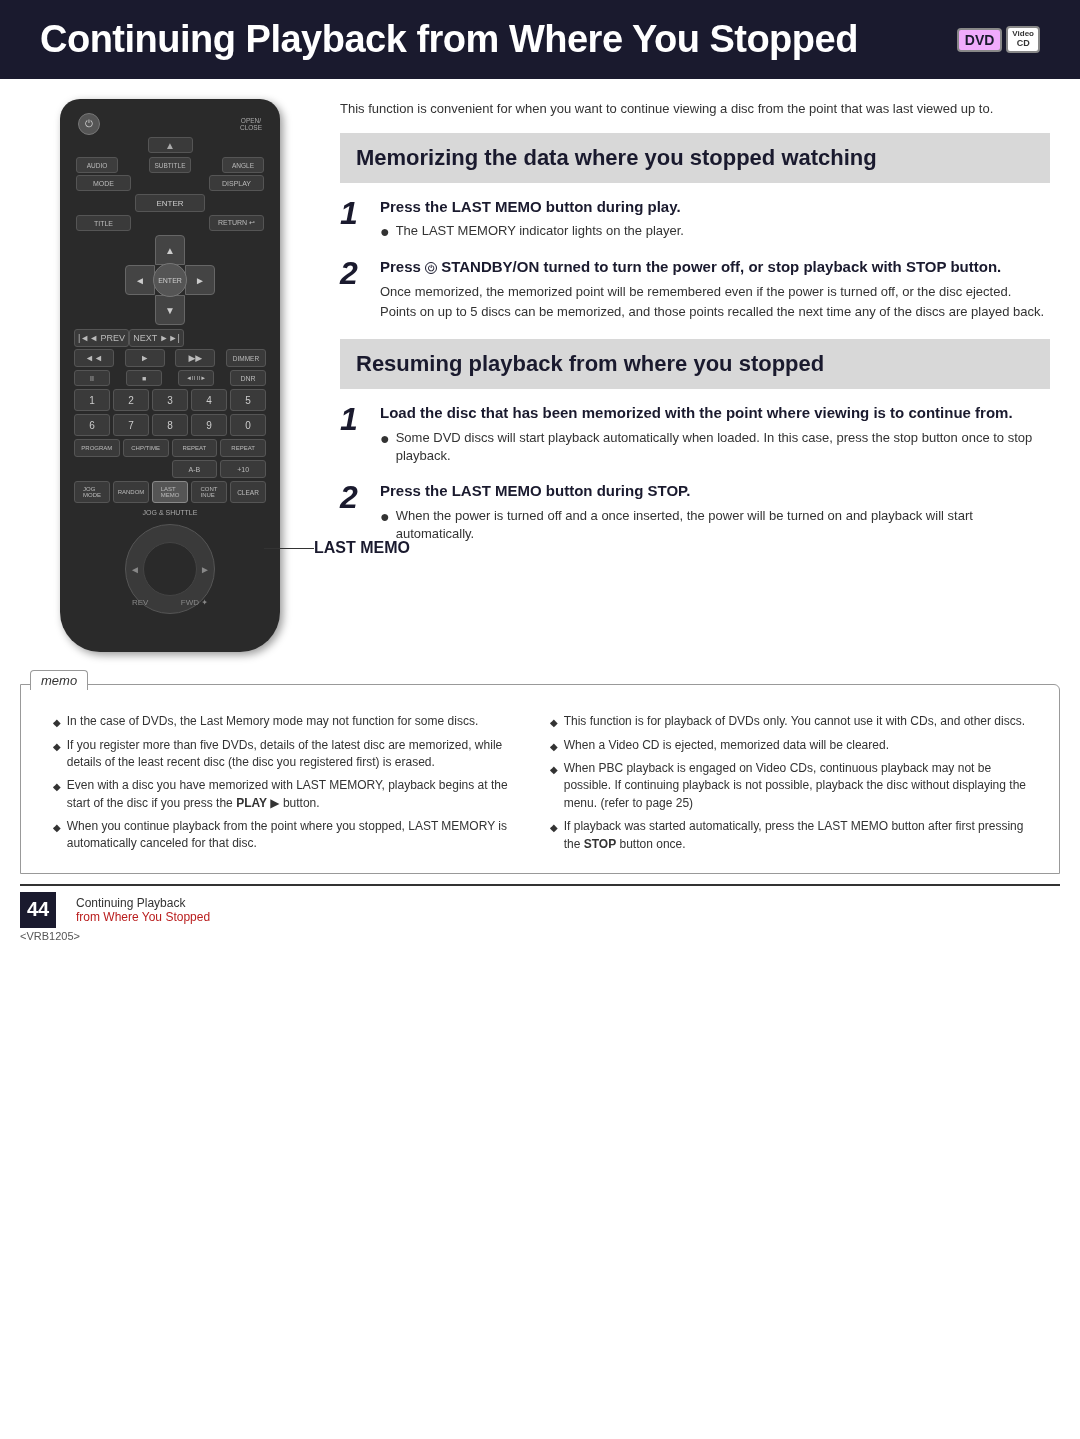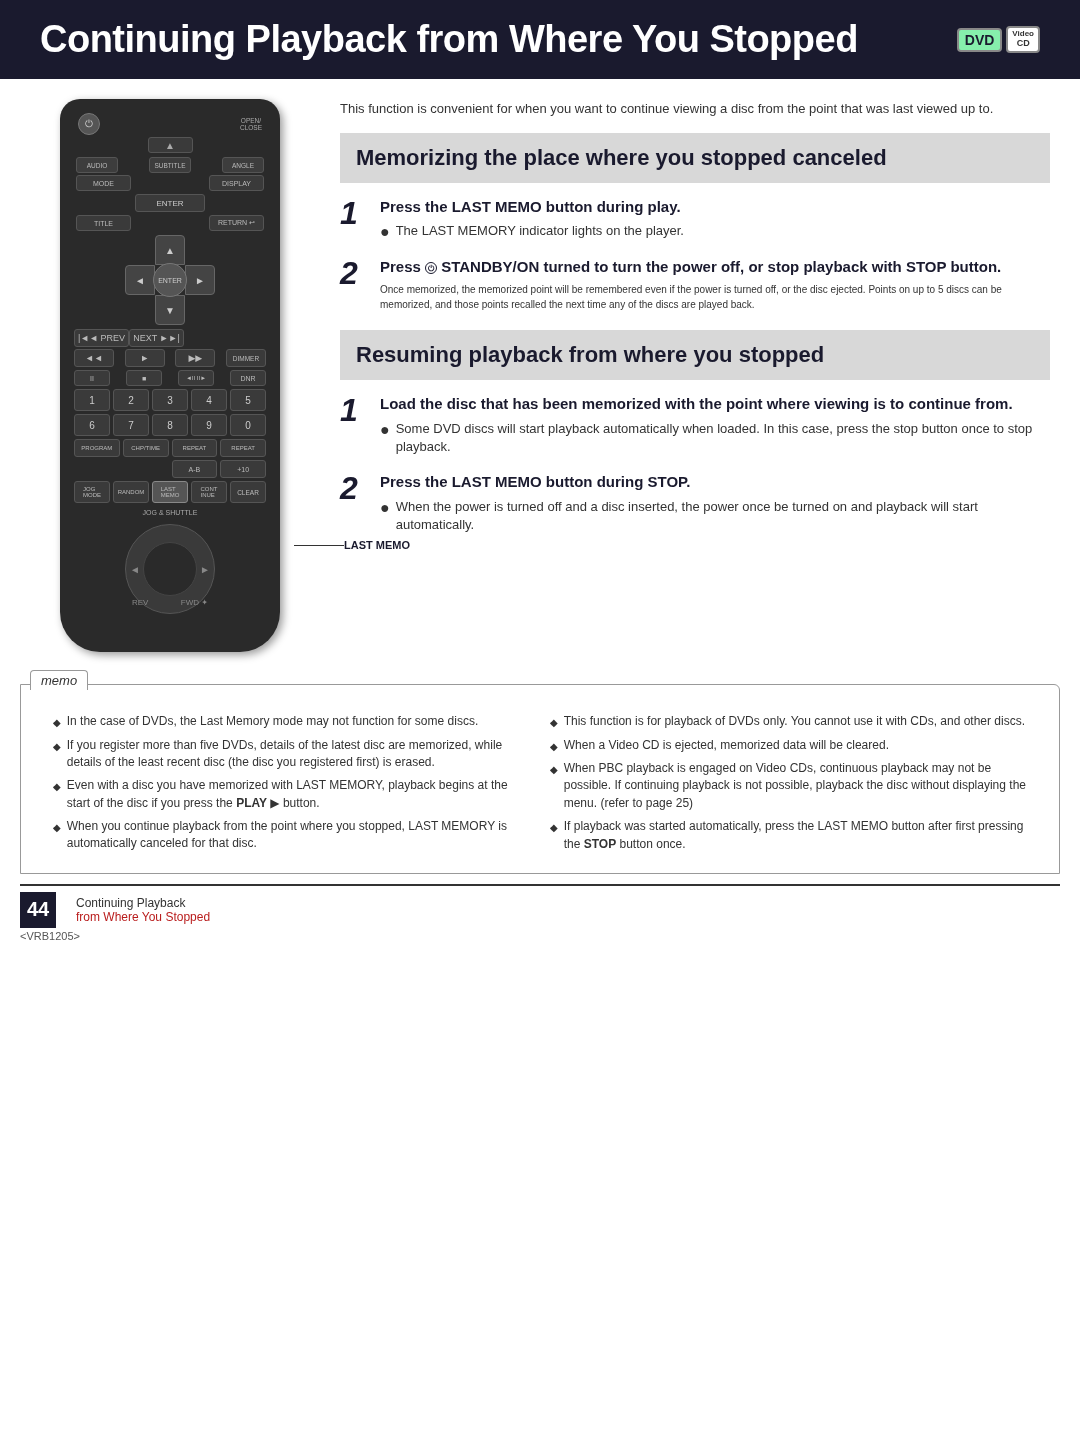--- a/index.html
+++ b/index.html
@@ -90,21 +90,21 @@
       flex: 1;
     }
     .step-title {
       font-size: 15px;
       font-weight: 900;
       color: #1a1a2e;
       line-height: 1.3;
       margin-bottom: 6px;
     }
     .step-body {
-      font-size: 10px;
+      font-size: 13px;
       color: #333;
       line-height: 1.5;
       margin-bottom: 6px;
     }
     .bullet-item {
       display: flex;
       gap: 6px;
       font-size: 13px;
       color: #333;
       line-height: 1.4;
@@ -450,21 +450,21 @@
       font-size: 20px;
       font-weight: 900;
       width: 36px;
       height: 36px;
       display: flex;
       align-items: center;
       justify-content: center;
       flex-shrink: 0;
     }
     .dvd-badge {
-      background: #86efac;
+      background: #f0abfc;
       border: 2px solid #888;
       border-radius: 4px;
       padding: 2px 6px;
       font-size: 14px;
       font-weight: 900;
       color: #1a1a2e;
       display: flex;
       align-items: center;
       justify-content: center;
     }
@@ -612,30 +612,30 @@
               <span class="jog-arrow">►</span>
             </div>
             <div style="position:absolute;left:6px;bottom:6px;color:#888;font-size:8px;">REV</div>
             <div style="position:absolute;right:6px;bottom:6px;color:#888;font-size:8px;">FWD ✦</div>
             <div class="jog-inner"></div>
           </div>
         </div>
 
         <div style="position:absolute; right:-90px; top:440px; display:flex; align-items:center; gap:0;">
           <div style="width:50px;height:1px;background:#333;"></div>
-          <span style="font-size:11px;font-weight:900;color:#1a1a2e;white-space:nowrap;">LAST MEMO</span>
+          <span style="font-size:16px;font-weight:900;color:#1a1a2e;white-space:nowrap;">LAST MEMO</span>
         </div>
       </div>
     </div>
 
     <div class="right-column">
       <p class="intro-text">This function is convenient for when you want to continue viewing a disc from the point that was last viewed up to.</p>
 
       <div class="section-box">
-        <div class="section-title">Memorizing the place where you stopped canceled</div>
+        <div class="section-title">Memorizing the data where you stopped watching</div>
       </div>
 
       <div class="step">
         <div class="step-number">1</div>
         <div class="step-content">
           <div class="step-title">Press the LAST MEMO button during play.</div>
           <div class="bullet-item">
             <span class="bullet-dot">●</span>
             <span>The LAST MEMORY indicator lights on the player.</span>
           </div>
@@ -666,21 +666,21 @@
           </div>
         </div>
       </div>
 
       <div class="step">
         <div class="step-number">2</div>
         <div class="step-content">
           <div class="step-title">Press the LAST MEMO button during STOP.</div>
           <div class="bullet-item">
             <span class="bullet-dot">●</span>
-            <span>When the power is turned off and a disc inserted, the power once be turned on and playback will start automatically.</span>
+            <span>When the power is turned off and a once inserted, the power will be turned on and playback will start automatically.</span>
           </div>
         </div>
       </div>
     </div>
   </div>
 
   <div style="margin: 10px 20px 0; position:relative;">
     <div class="memo-tab">
       <span>memo</span>
     </div>

